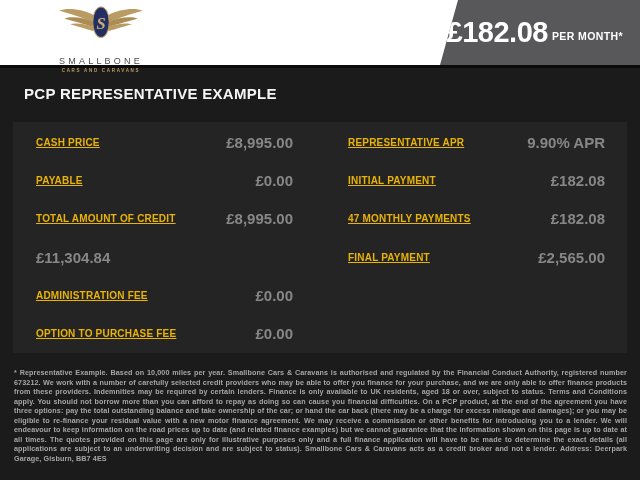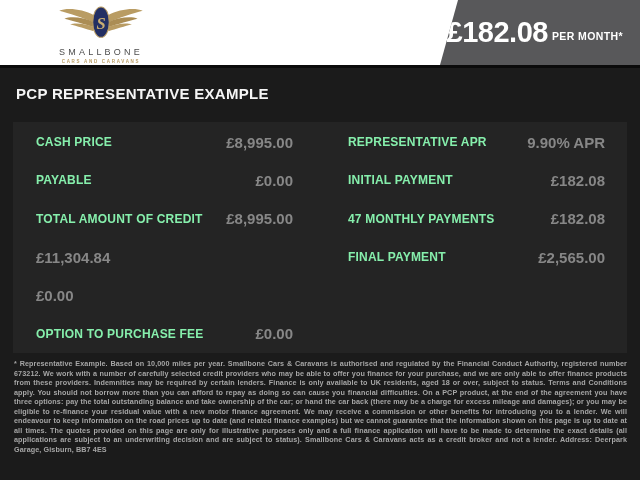--- a/index.html
+++ b/index.html
@@ -12,21 +12,21 @@
   .header{
     position:absolute;top:0;left:0;width:640px;height:65px;
     background:#ffffff;
   }
   .logo{
     position:absolute;left:55px;top:3px;width:92px;text-align:center;
   }
   .logo-emblem{display:block;margin:0 auto;}
   .logo-brand{
     font-size:9px;font-weight:400;letter-spacing:3.2px;color:#4d4d4d;
-    margin-top:4px;white-space:nowrap;
+    margin-top:13px;white-space:nowrap;
   }
   .logo-tagline{
     font-size:4.5px;font-weight:700;letter-spacing:1.7px;color:#b99c63;
     margin-top:1.5px;white-space:nowrap;
   }
   .price-banner{
     position:absolute;top:0;right:0;height:65px;width:200px;
     background:#58585a;
     clip-path:polygon(18px 0, 100% 0, 100% 100%, 0 100%);
     display:flex;align-items:center;justify-content:flex-end;
@@ -36,47 +36,48 @@
     font-size:29px;font-weight:700;color:#ffffff;letter-spacing:-0.5px;
   }
   .price-period{
     font-size:10.5px;font-weight:700;color:#ffffff;letter-spacing:0.4px;
     margin-left:4px;margin-top:7px;
   }
   
   .section-title-bar{
     position:absolute;top:65px;left:0;width:640px;height:54px;
     border-top:3px solid #0b0b0b;box-sizing:border-box;
-    display:flex;align-items:center;padding-left:16px;
+    display:flex;align-items:center;padding-left:24px;
   }
   .section-title{
     font-size:15px;font-weight:700;color:#f5f5f5;letter-spacing:0.3px;
   }
   
   .panel{
     position:absolute;left:13px;top:122px;width:614px;height:231px;
     background:#242424;display:flex;
   }
   .col{flex:1;display:flex;flex-direction:column;box-sizing:border-box;}
   .col-left{padding:1px 30px 0 23px;}
   .col-right{padding:1px 22px 0 25px;}
   .row{
     height:38.3px;display:flex;justify-content:space-between;align-items:center;
   }
   .flabel{
-    font-size:12px;font-weight:700;color:#86efac;letter-spacing:0.2px;
+    font-size:10px;font-weight:700;color:#eab308;letter-spacing:0.2px;
     white-space:nowrap;
+    text-decoration:underline;
   }
   .fvalue{
     font-size:15px;font-weight:700;color:#878787;letter-spacing:0;
     white-space:nowrap;
   }
   
   .disclaimer{
-    position:absolute;left:14px;top:359px;width:613px;
+    position:absolute;left:14px;top:368px;width:613px;
     font-size:7.2px;line-height:9.5px;font-weight:700;color:#a6a6a6;
     text-align:justify;letter-spacing:0.1px;
   }
 </style>
 </head>
 <body>
 
 <div class="header">
   <div class="logo">
     <svg class="logo-emblem" width="88" height="40" viewBox="0 0 100 46">
@@ -117,20 +118,21 @@
       <span class="fvalue">£0.00</span>
     </div>
     <div class="row">
       <span class="flabel">TOTAL AMOUNT OF CREDIT</span>
       <span class="fvalue">£8,995.00</span>
     </div>
     <div class="row">
       <span class="fvalue">£11,304.84</span>
     </div>
     <div class="row">
+      <span class="flabel">ADMINISTRATION FEE</span>
       <span class="fvalue">£0.00</span>
     </div>
     <div class="row">
       <span class="flabel">OPTION TO PURCHASE FEE</span>
       <span class="fvalue">£0.00</span>
     </div>
   </div>
 
   <div class="col col-right">
     <div class="row">

